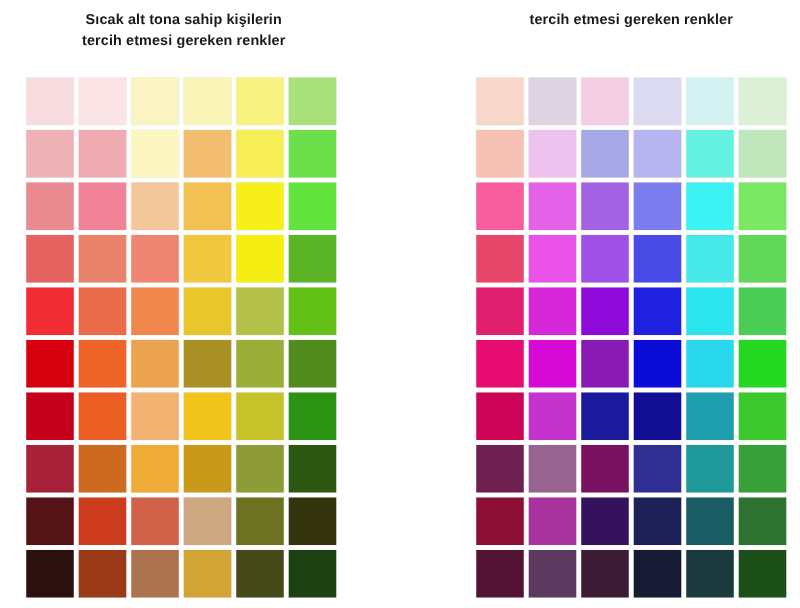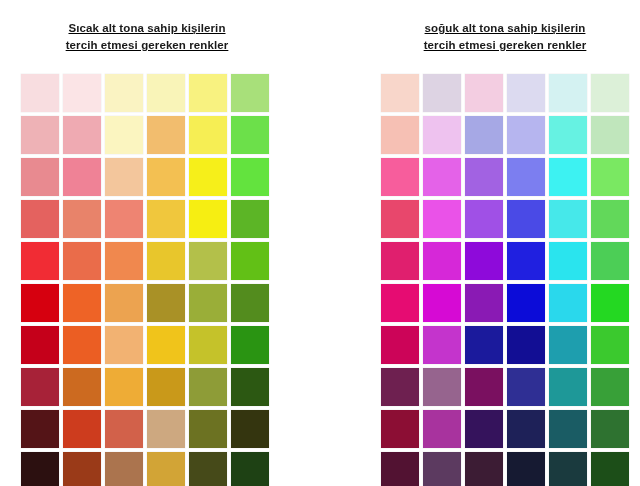--- a/index.html
+++ b/index.html
@@ -17,24 +17,23 @@
 
   #page {
     position: relative;
     width: 640px;
     height: 486px;
     background: #ffffff;
   }
 
   .panel {
     position: absolute;
-    top: 12px;
+    top: 0;
     width: 300px;
     height: 348px;
-    text-decoration: underline;
   }
   .panel-warm { left: 10px; }
   .panel-cool { left: 360px; }
 
   .panel-title {
     text-align: center;
     font-family: "Liberation Sans", sans-serif;
     font-size: 11.5px;
     font-weight: bold;
     color: #1a1a1a;
@@ -139,21 +138,20 @@
         <span class="swatch" style="background-color: rgb(154, 58, 24);"></span>
         <span class="swatch" style="background-color: rgb(171, 116, 78);"></span>
         <span class="swatch" style="background-color: rgb(210, 164, 54);"></span>
         <span class="swatch" style="background-color: rgb(70, 74, 25);"></span>
         <span class="swatch" style="background-color: rgb(30, 65, 20);"></span>
       </div>
   </section>
 
   <section class="panel panel-cool">
     <div class="panel-title">
-      <span class="title-line">soğuk alt tona sahip kişilerin</span>
       <span class="title-line">tercih etmesi gereken renkler</span>
     </div>
     <div class="swatch-grid">
         <span class="swatch" style="background-color: rgb(248, 214, 202);"></span>
         <span class="swatch" style="background-color: rgb(221, 211, 227);"></span>
         <span class="swatch" style="background-color: rgb(243, 205, 225);"></span>
         <span class="swatch" style="background-color: rgb(220, 218, 240);"></span>
         <span class="swatch" style="background-color: rgb(212, 242, 242);"></span>
         <span class="swatch" style="background-color: rgb(220, 240, 216);"></span>
         <span class="swatch" style="background-color: rgb(246, 192, 180);"></span>

